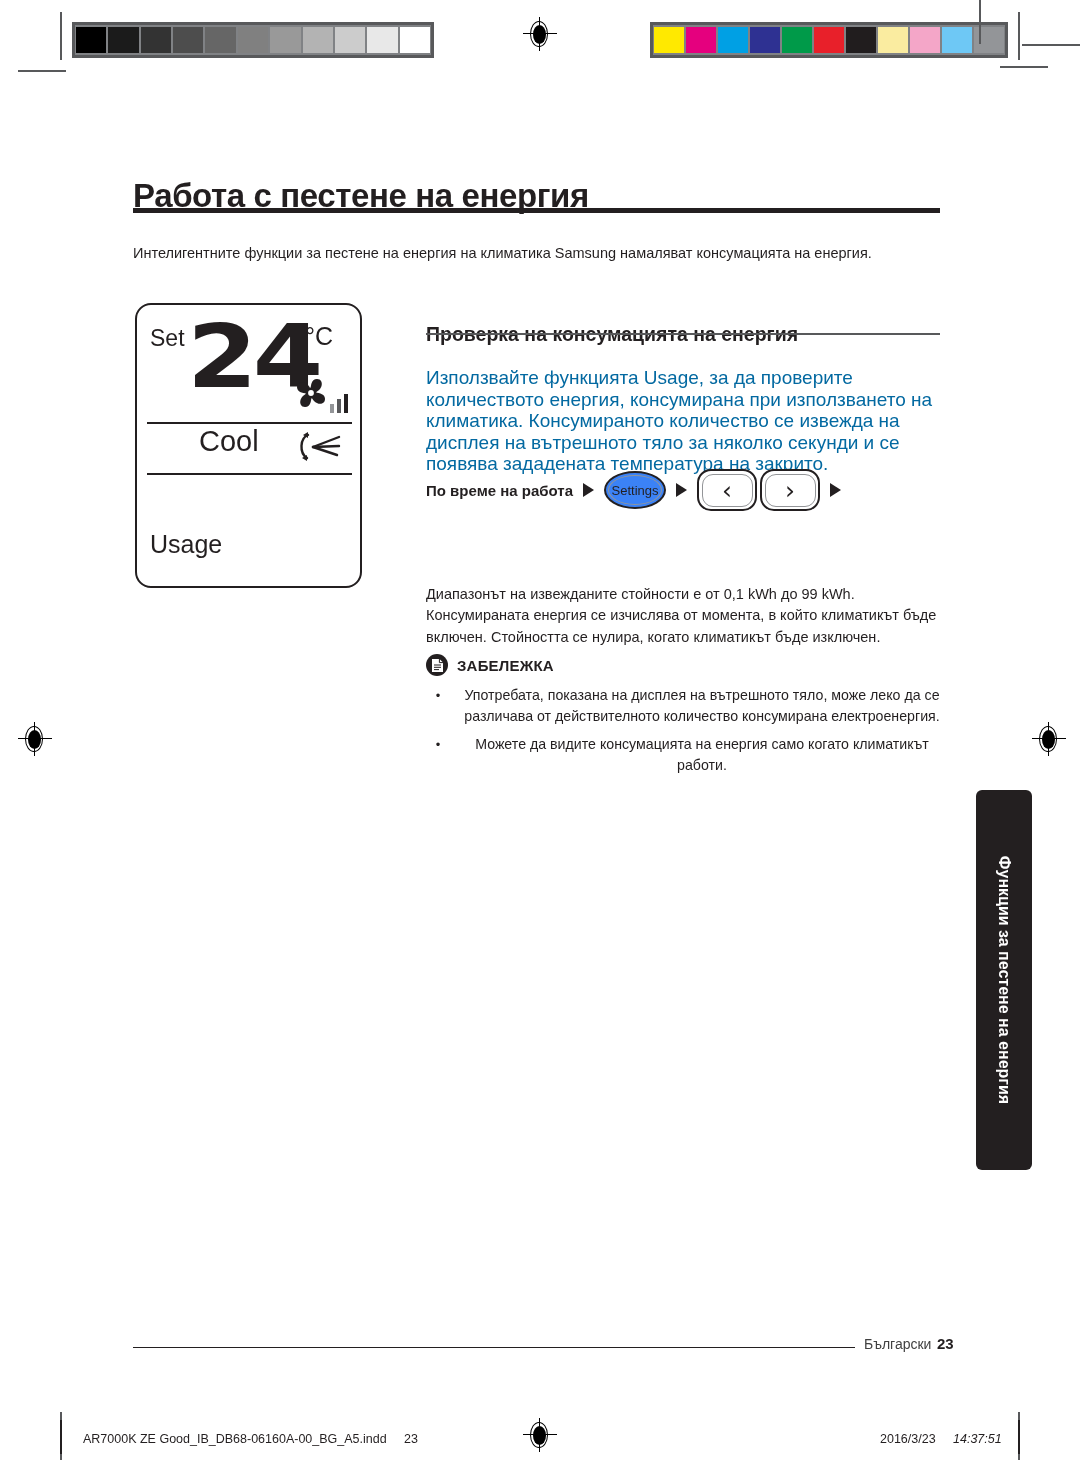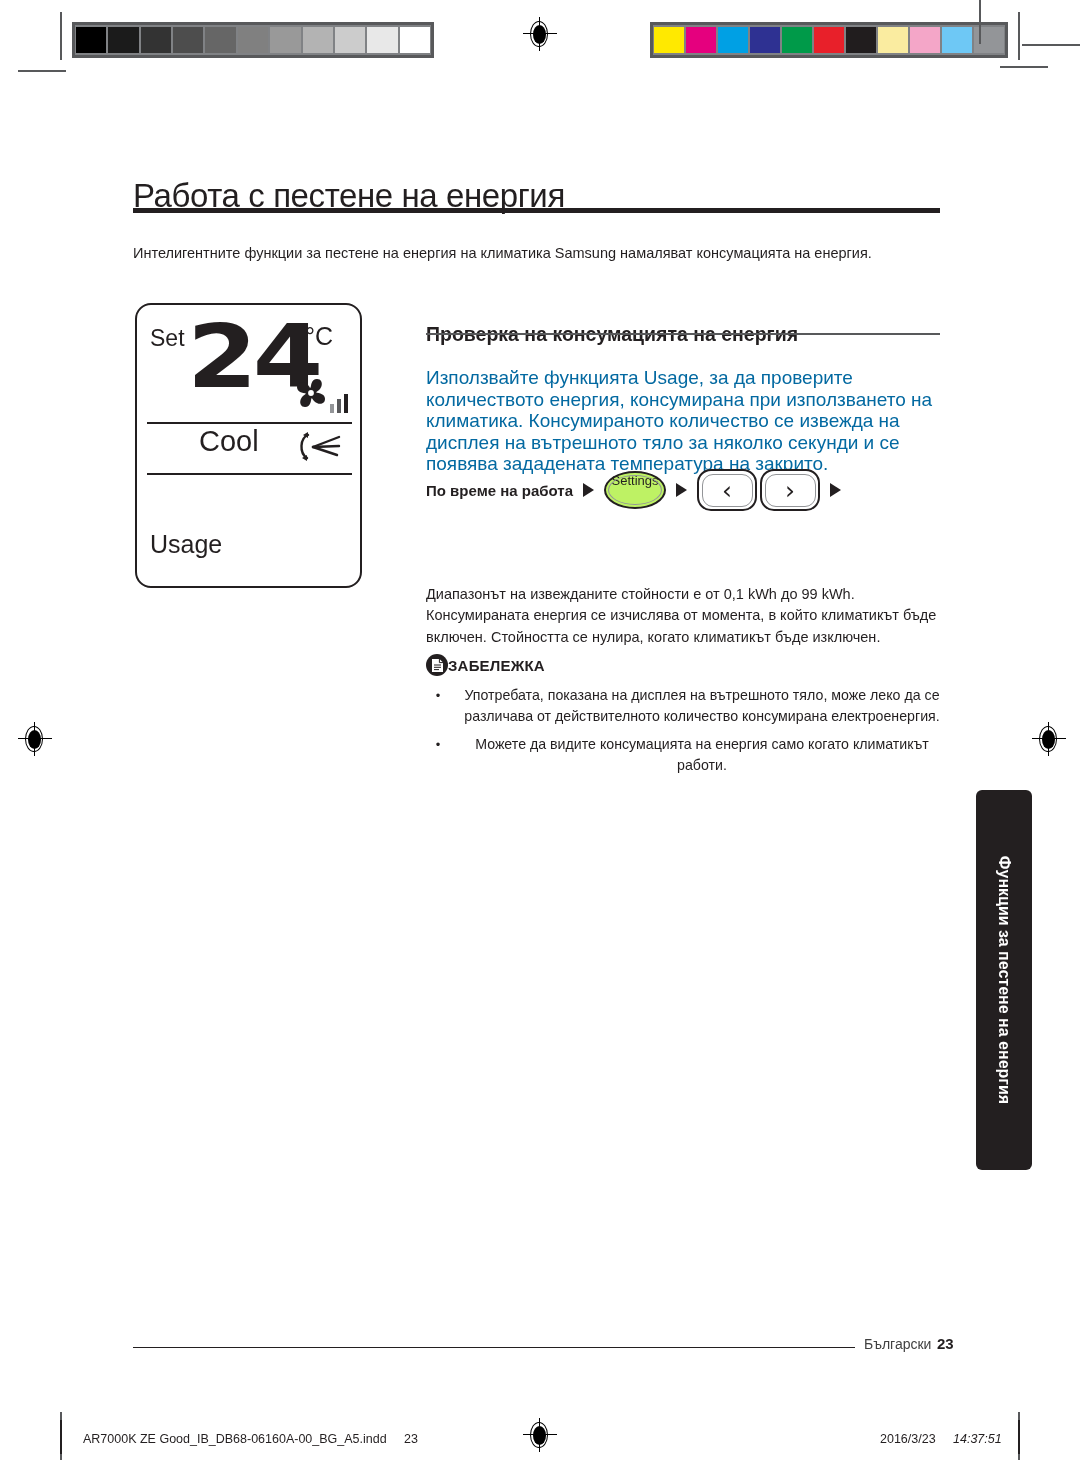--- a/index.html
+++ b/index.html
@@ -83,21 +83,21 @@
   
   #cm-bl-v { left: 60px; top: 1412px; width: 2px; height: 48px; }
   #cm-br-v { left: 1018px; top: 1412px; width: 2px; height: 48px; }
 
   
   #page-title {
     position: absolute;
     left: 133px;
     top: 155px;
     font-size: 33px;
-    font-weight: normal;
+    font-weight: bold;
     letter-spacing: -0.4px;
     color: #231f20;
   }
   #title-rule {
     position: absolute;
     left: 133px;
     top: 208px;
     width: 807px;
     height: 5px;
     background: #231f20;
@@ -234,25 +234,26 @@
     border-top: 7.5px solid transparent;
     border-bottom: 7.5px solid transparent;
     margin: 0 10px;
     flex: 0 0 auto;
   }
   .btn-oval {
     width: 62px; height: 38px;
     border: 2.2px solid #231f20;
     border-radius: 50%;
     display: flex;
+    align-items: center;
     justify-content: center;
     font-size: 13px;
     color: #231f20;
     box-sizing: border-box;
-    background: #bef264;
+    background: #3b82f6;
     position: relative;
     flex: 0 0 auto;
   }
   .btn-oval::after {
     content: "";
     position: absolute;
     left: 2px; top: 2px; right: 2px; bottom: 2px;
     border: 1.2px solid #939598;
     border-radius: 50%;
   }
@@ -317,20 +318,21 @@
   
   #note-block {
     position: absolute;
     left: 426px;
     top: 652px;
     width: 528px;
   }
   #note-header {
     display: flex;
     align-items: center;
+    gap: 9px;
     height: 26px;
   }
   .note-icon-circle {
     width: 22px; height: 22px;
     border-radius: 50%;
     background: #231f20;
     display: flex;
     align-items: center;
     justify-content: center;
     flex: 0 0 auto;

